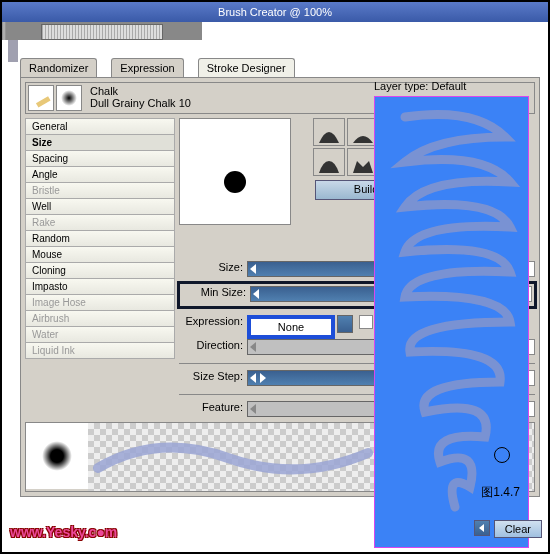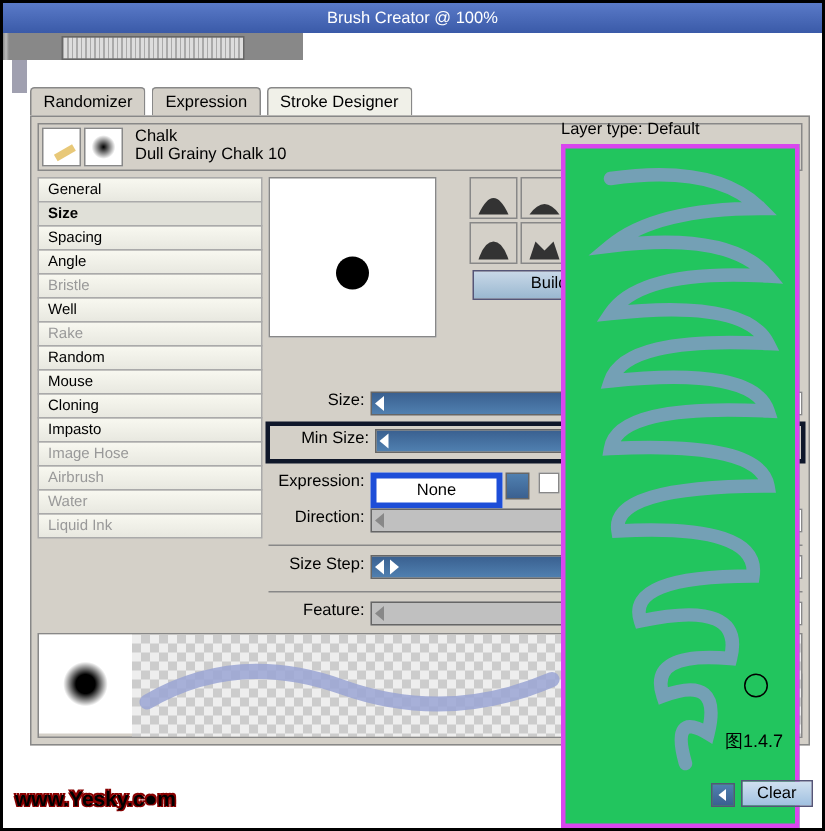--- a/index.html
+++ b/index.html
@@ -2,21 +2,21 @@
 <html><head>
 <meta charset="utf-8">
 <style>
 body{margin:0;font-family:Arial,sans-serif;font-size:11px;background:#fff;overflow:hidden}
 .frame{width:550px;height:554px;position:relative;border:2px solid #000;box-sizing:border-box}
 .titlebar{height:20px;background:linear-gradient(#5a7ac8,#3a5aa8);color:#fff;display:flex;align-items:center;justify-content:center;font-size:11px;position:relative}
 .ruler{position:absolute;top:20px;left:0;width:200px;height:18px;background:linear-gradient(to right,#888 0,#bbb 2px,#888 4px);display:flex}
 .ruler-inner{width:120px;height:14px;background:repeating-linear-gradient(to right,#aaa 0,#aaa 1px,#ddd 1px,#ddd 3px);margin:2px auto;border:1px solid #666}
 .grabber{position:absolute;top:38px;left:6px;width:10px;height:22px;background:#a0a0b0}
 .content{position:absolute;top:38px;left:18px;right:8px;bottom:8px}
-.tabs{display:flex;gap:4px;margin-top:18px}
+.tabs{display:flex;gap:14px;margin-top:18px}
 .tab{padding:3px 8px;background:#d4d0c8;border:1px solid #888;border-bottom:none;border-radius:3px 3px 0 0;font-size:11px;cursor:pointer}
 .tab.active{background:#f0f0e8}
 .panel{background:#d4d0c8;border:1px solid #888;padding:4px;height:410px;position:relative}
 .brushhdr{display:flex;align-items:flex-start;background:#d4d0c8;border:1px solid #888;padding:2px;margin-bottom:4px}
 .ico{width:24px;height:24px;border:1px solid #888;margin-right:2px;background:#fff;display:flex;align-items:center;justify-content:center}
 .cat-list{position:absolute;left:4px;top:40px;width:150px}
 .cat{background:linear-gradient(#f8f8f0,#e8e8e0);border:1px solid #aaa;padding:2px 6px;margin-bottom:-1px;font-size:10px;cursor:pointer}
 .cat.dis{color:#999}
 .cat.sel{background:#e0e0d8;font-weight:bold}
 .settings{position:absolute;left:158px;top:40px;right:4px}
@@ -39,28 +39,28 @@
 .exprbtn{width:14px;height:16px;background:linear-gradient(#5080b0,#3a6090);border:1px solid #666;margin-left:2px;cursor:pointer}
 .chk{width:12px;height:12px;border:1px solid #888;background:#fff;margin-left:6px}
 .hl{border:3px solid #0f172a;padding:2px;margin:2px -2px}
 .divider{border-top:1px solid #888;margin:6px 0}
 .bottomprev{position:absolute;left:4px;bottom:4px;right:4px;height:68px;display:flex;border:1px solid #888}
 .bp-dot{width:62px;height:66px;background:#fff;display:flex;align-items:center;justify-content:center}
 .bp-dot .c{width:30px;height:30px;background:radial-gradient(#000,#000 30%,transparent 70%);border-radius:50%}
 .bp-stroke{flex:1;background:repeating-conic-gradient(#ccc 0 25%,#eee 0 50%) 0 0/12px 12px;position:relative}
 .right{position:absolute;top:40px;right:-2px;width:168px;bottom:0}
 .right-lbl{font-size:11px;margin-bottom:4px}
-.canvas{width:153px;height:450px;background:#22c55e;border:3px solid #d946ef;position:relative}
+.canvas{width:153px;height:450px;background:#3b82f6;border:1px solid #d946ef;position:relative}
 .circ{position:absolute;width:14px;height:14px;border:1px solid #000;border-radius:50%;right:18px;bottom:84px}
 .figlbl{position:absolute;right:8px;bottom:46px;font-size:12px}
-.clearbar{position:absolute;bottom:6px;right:0;display:flex;align-items:flex-end;gap:4px}
+.clearbar{position:absolute;bottom:6px;right:0;display:flex;align-items:flex-start;gap:4px}
 .clearbtn{background:linear-gradient(#d0e0f0,#a0c0e0);border:1px solid #557;padding:2px 10px;cursor:pointer}
 .sq{width:14px;height:14px;background:linear-gradient(#5080b0,#3a6090);border:1px solid #557;display:flex;align-items:center;justify-content:center}
 .sq .t{width:0;height:0;border-top:4px solid transparent;border-bottom:4px solid transparent;border-right:5px solid #fff}
-.wm{position:absolute;left:8px;bottom:12px;font-size:14px;font-weight:bold;color:#000000;text-shadow:1px 1px 0 #800,-1px -1px 0 #800,1px -1px 0 #800,-1px 1px 0 #800}
+.wm{position:absolute;left:8px;bottom:12px;font-size:14px;font-weight:bold;color:#ec4899;text-shadow:1px 1px 0 #800,-1px -1px 0 #800,1px -1px 0 #800,-1px 1px 0 #800}
 </style>
 </head>
 <body>
 
 <div class="frame">
 <div class="titlebar">
       <span>Brush Creator @ 100%</span>
     </div>
 <div class="ruler">
       <div class="ruler-inner"></div>

